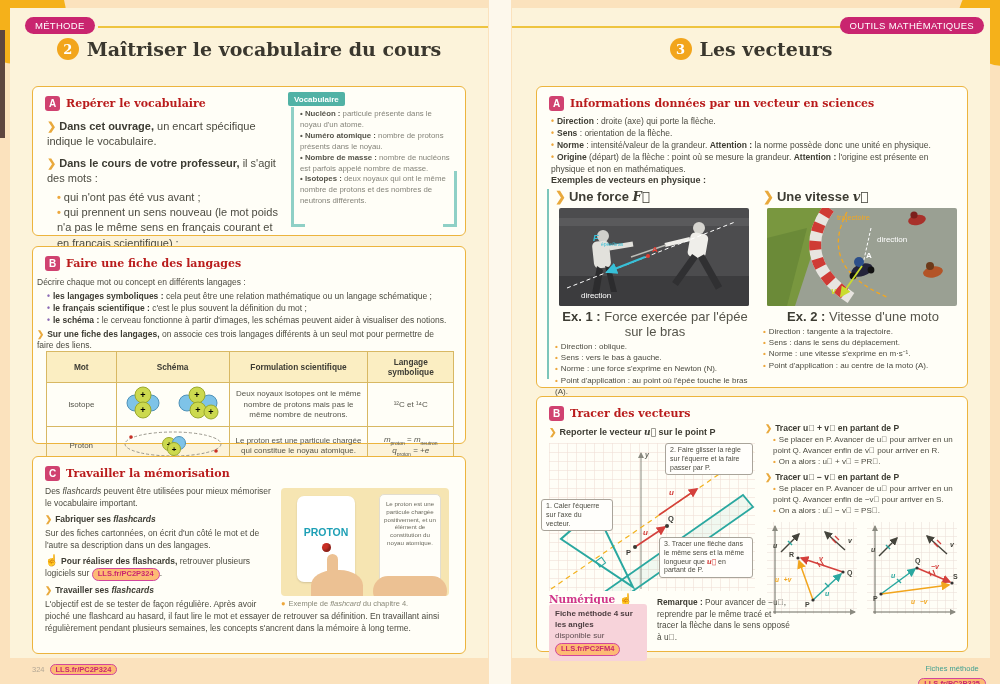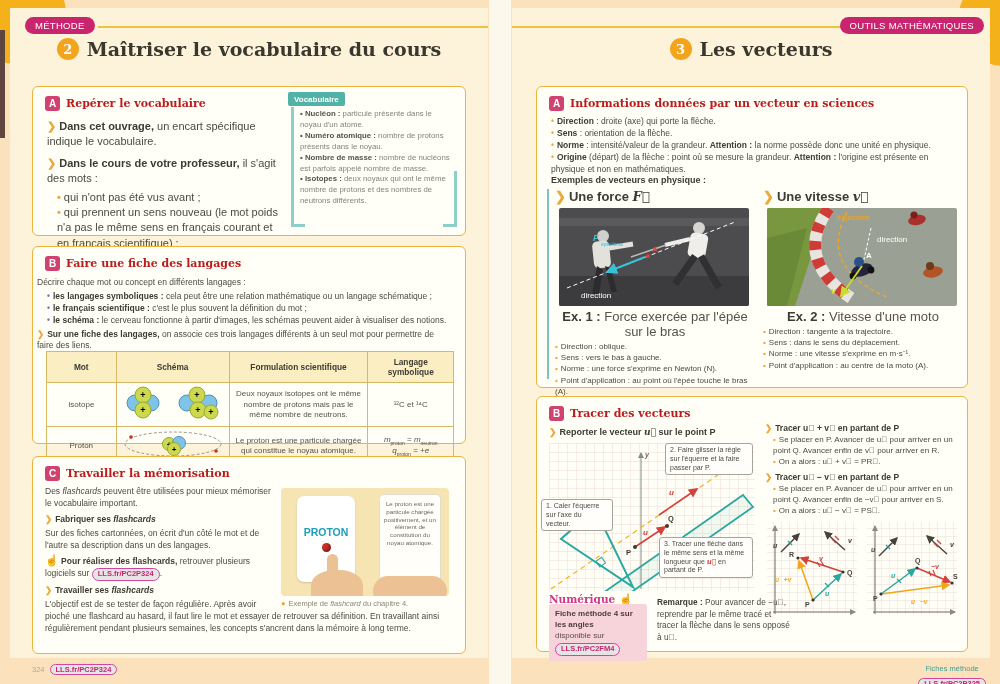--- a/index.html
+++ b/index.html
@@ -19,21 +19,21 @@
   .sec-head { display:flex; align-items:center; gap:6px; margin:9px 12px 5px; }
   .chip { width:15px; height:15px; background:#d04270; color:#fff; font-size:10px; font-weight:bold; display:flex; align-items:center; justify-content:center; border-radius:3px; flex:none; }
   .sec-title { font-family:"DejaVu Serif",serif; font-weight:bold; font-size:11px; color:#b91c1c; }
   .chev { color:#e9a93c; font-weight:bold; margin-right:3px; }
   .b { font-weight:bold; color:#3d3c33; }
   .it { font-style:italic; }
   .txt { font-size:11px; line-height:1.4; }
   .txt9 { font-size:8.5px; line-height:1.4; }
   .dot { color:#eda73c; font-weight:bold; margin-right:3px; }
   .dotv { color:#8a6ab5; font-weight:bold; margin-right:3px; }
-  .pill { display:inline-block; border:1px solid #d2459c; color:#c9256f; font-weight:bold; font-size:7.5px; padding:0 5px; border-radius:8px; background:#e5e5e5; white-space:nowrap; }
+  .pill { display:inline-block; border:1px solid #d2459c; color:#c9256f; font-weight:bold; font-size:7.5px; padding:0 5px; border-radius:8px; background:#fdba74; white-space:nowrap; }
   .hand { color:#d0368a; font-size:11px; line-height:1; }
   .abs { position:absolute; }
   
   .vocab { position:absolute; left:258px; top:12px; width:166px; height:128px; padding:10px 6px 4px 9px; font-size:7.8px; line-height:1.4; color:#85847a; }
   .vocab::before { content:""; position:absolute; left:0; top:8px; bottom:0; width:3px; background:#8fd0c6; }
   .vocab::after { content:""; position:absolute; right:0; bottom:0; width:3px; height:56px; background:#8fd0c6; }
   .vb-h { position:absolute; bottom:0; height:3px; width:14px; background:#8fd0c6; }
   .vtag { position:absolute; top:-7px; left:-3px; background:#51b2a5; color:#fff; font-size:8px; font-weight:bold; padding:1.5px 6px; border-radius:2px; }
   .vterm { font-weight:bold; color:#55544a; }
   

